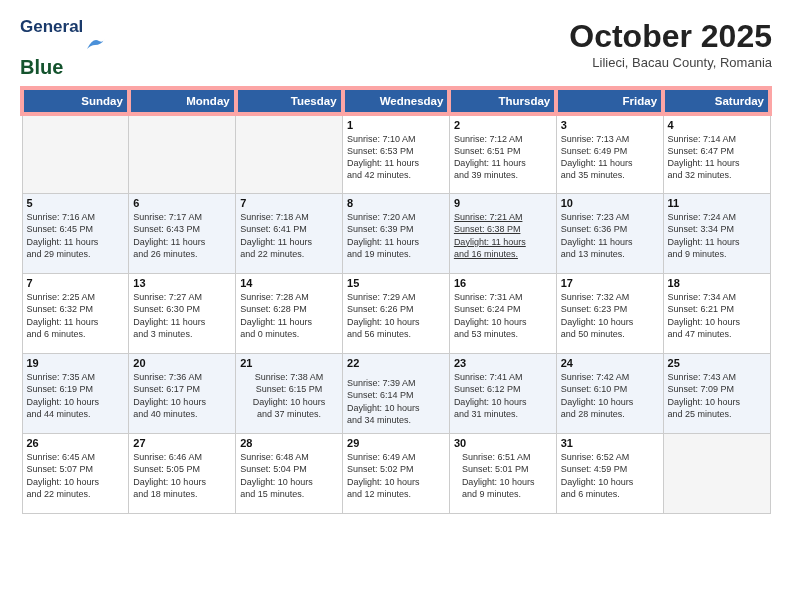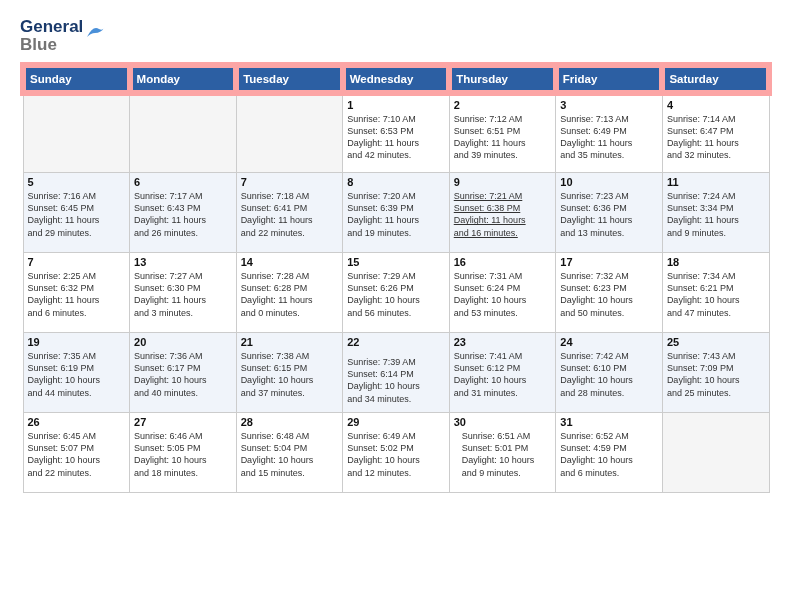--- a/index.html
+++ b/index.html
@@ -43,22 +43,22 @@
       width: 100%;
       border-collapse: collapse;
       table-layout: fixed;
     }
     .calendar th {
       background: #2c5fa3;
       color: #fff;
       font-size: 11.5px;
       font-weight: bold;
       padding: 5px 4px;
-      text-align: left;
-      border: 6px solid #fca5a5;
+      text-align: right;
+      border: 4px solid #fca5a5;
     }
     .calendar td {
       border: 1px solid #ccc;
       vertical-align: top;
       padding: 3px 4px;
       font-size: 9.5px;
       color: #333;
       height: 80px;
       background: #fff;
     }
@@ -82,28 +82,30 @@
   </style>
 </head>
 <body>
 
 <div class="page">
   <div class="header">
     <div class="logo">
       <div style="display:flex;align-items:center;">
         <div style="display:flex;flex-direction:column;line-height:1.05;">
           <span style="font-size:17px;font-weight:bold;color:#1a3a6b;">General</span>
-          <span style="font-size:17px;font-weight:bold;color:#737373;">Blue</span>
+          <span style="font-size:20px;font-weight:bold;color:#14532d;margin-top:21px;">Blue</span>
         </div>
         <svg width="22" height="18" viewBox="0 0 22 18" style="margin-left:2px;margin-top:-8px;">
           <path d="M2 14 Q8 2 14 6 Q18 8 20 4 Q16 10 10 10 Q6 10 2 14Z" fill="#4a90d9"></path>
         </svg>
       </div>
     </div>
     <div class="title-area">
+      <div class="month-title">October 2025</div>
+      <div class="subtitle">Lilieci, Bacau County, Romania</div>
     </div>
   </div>
 
   <table class="calendar">
     <thead>
       <tr>
         <th>Sunday</th>
         <th>Monday</th>
         <th>Tuesday</th>
         <th>Wednesday</th>
@@ -258,21 +260,21 @@
           </td>
           <td>
             <div class="day-num">20</div>
             <div class="day-info" style="white-space: pre-line;">Sunrise: 7:36 AM
 Sunset: 6:17 PM
 Daylight: 10 hours
 and 40 minutes.</div>
           </td>
           <td>
             <div class="day-num">21</div>
-            <div class="day-info" style="white-space: pre-line;">Sunrise: 7:38 AM
+            <div class="day-info" style="white-space: pre-line; text-align: center;">Sunrise: 7:38 AM
 Sunset: 6:15 PM
 Daylight: 10 hours
 and 37 minutes.</div>
           </td>
           <td>
             <div class="day-num">22</div>
             <div class="day-info" style="white-space: pre-line; margin-top: 8px;">Sunrise: 7:39 AM
 Sunset: 6:14 PM
 Daylight: 10 hours
 and 34 minutes.</div>

